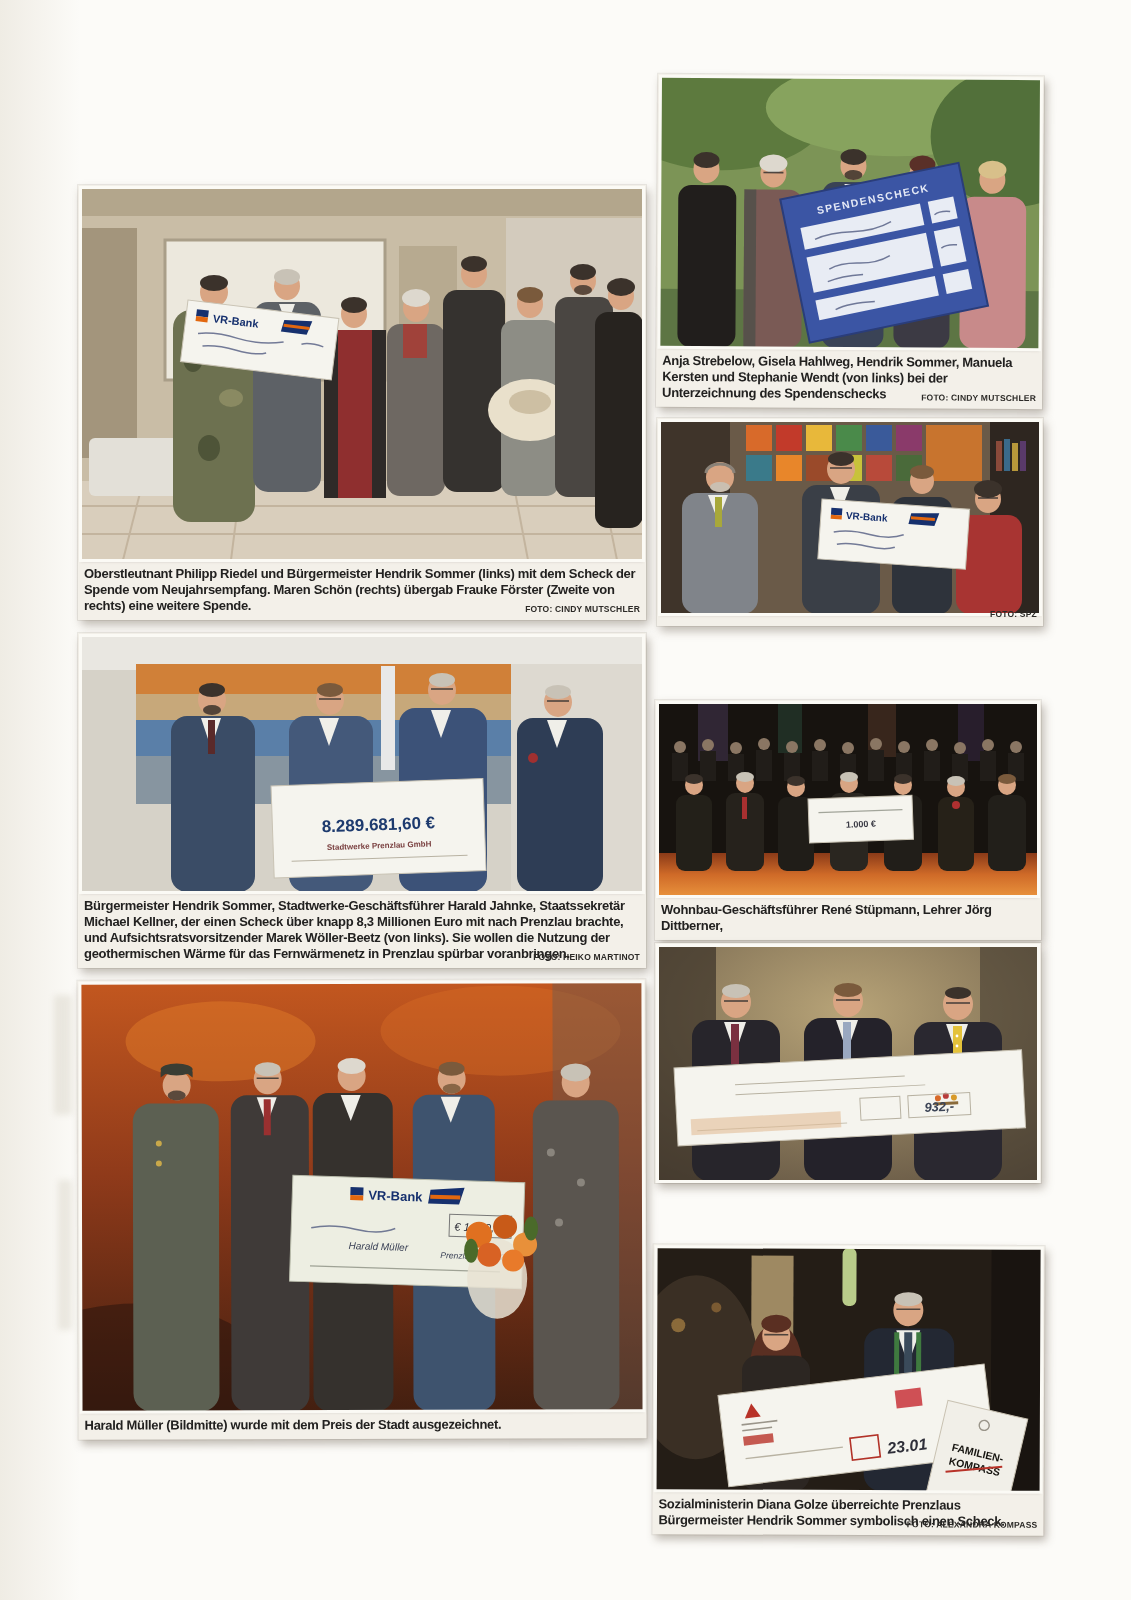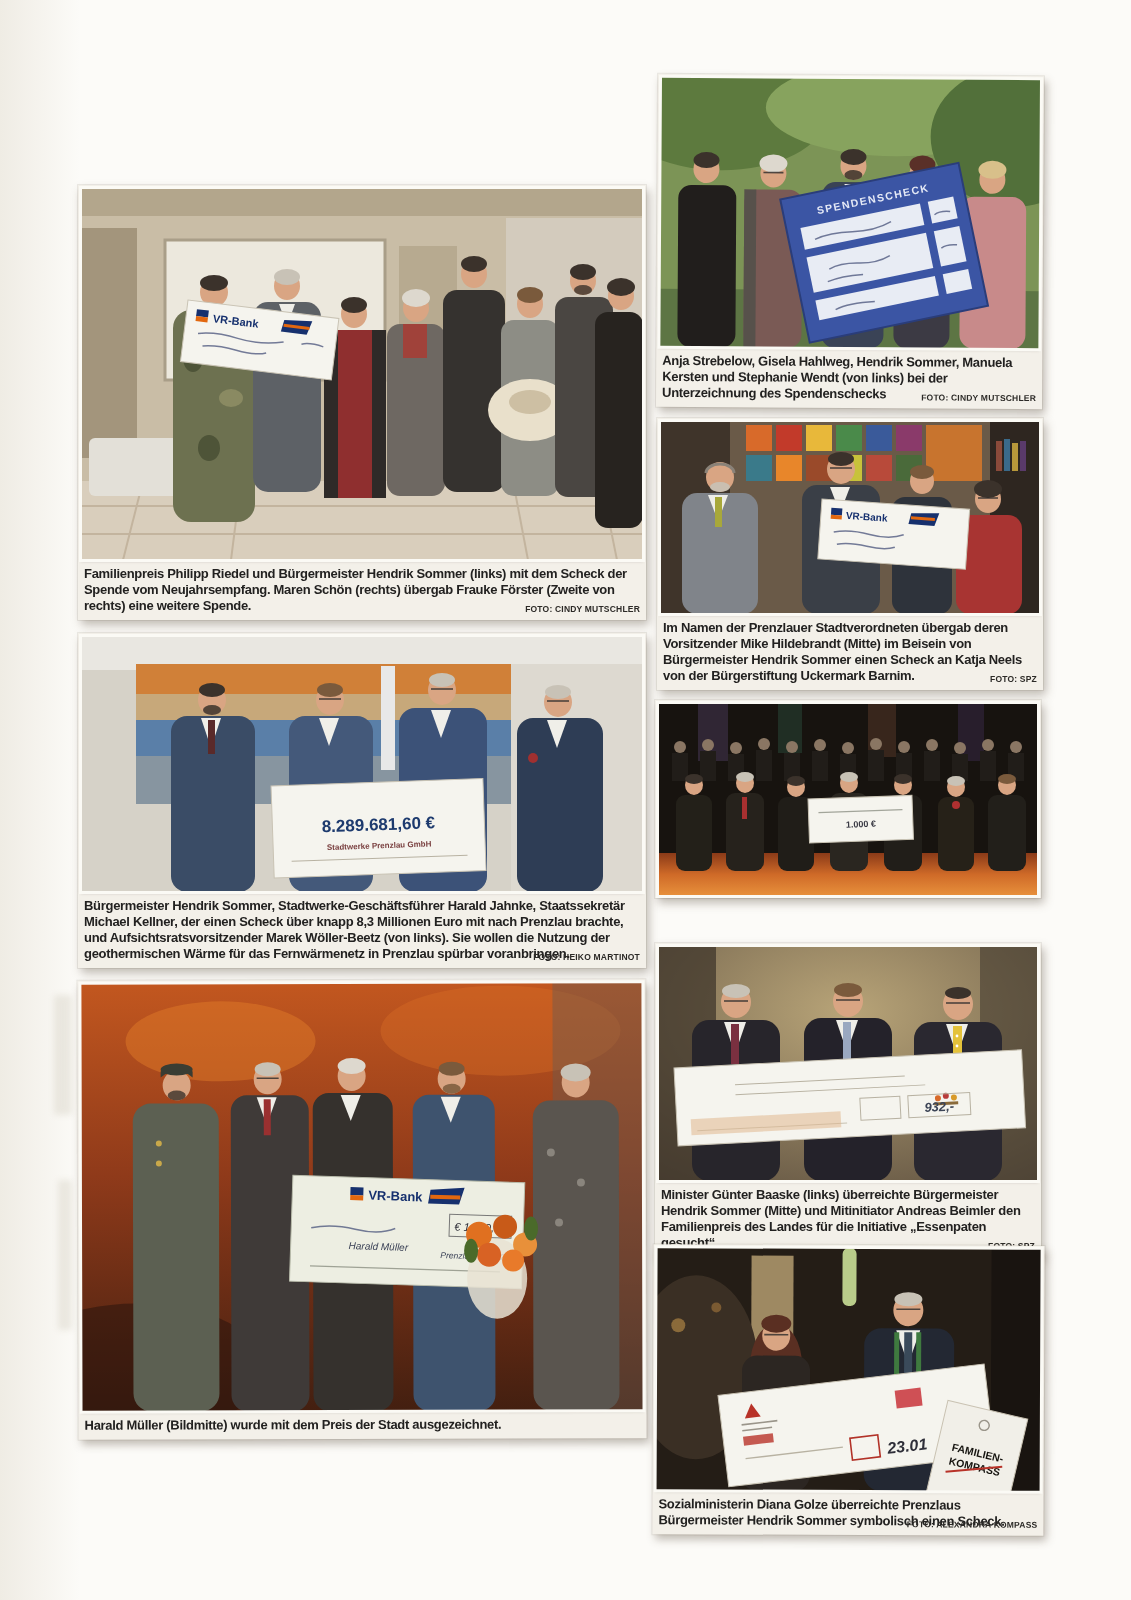--- a/index.html
+++ b/index.html
@@ -116,21 +116,21 @@
         <text class="cktext vrblue" x="27" y="19" font-size="11">VR-Bank</text>
         <polygon class="vrblue" points="98,8 126,6 122,20 96,20"></polygon>
           <rect class="vrorange" x="98" y="12" width="26" height="3"></rect>
       </g>
       <path class="scrib" d="M14 32 q18 -4 40 0 t46 -2"></path>
       <path class="scrib" d="M20 44 q14 -3 34 0 t30 -1"></path>
       <path class="scrib" d="M118 30 q8 -3 22 0" stroke="#8a3a3a"></path>
     </g>
   </svg>
   <figcaption class="cap">
-    <span>Familienpreis Philipp Riedel und Bürgermeister Hendrik Sommer (links) mit dem Scheck der Spende vom Neujahrsempfang. Maren Schön (rechts) übergab Frauke Förster (Zweite von rechts) eine weitere Spende.</span>
+    <span>Oberstleutnant Philipp Riedel und Bürgermeister Hendrik Sommer (links) mit dem Scheck der Spende vom Neujahrsempfang. Maren Schön (rechts) übergab Frauke Förster (Zweite von rechts) eine weitere Spende.</span>
     <span class="credit">FOTO: CINDY MUTSCHLER</span>
   </figcaption>
 </figure>
 
 <figure class="clip" style="left:78px;top:633px;width:562px;">
   <svg class="photo" style="height:256px" viewBox="0 0 562 256">
     <g>
       <rect width="562" height="256" fill="#d6d2c8"></rect>
       <rect width="562" height="34" fill="#e9e7e1"></rect>
       <rect x="55" y="28" width="375" height="30" fill="#d08038"></rect>
@@ -369,21 +369,20 @@
           <rect class="vrorange" x="10" y="15" width="11" height="4"></rect>
         <text class="cktext vrblue" x="25" y="18" font-size="10">VR-Bank</text>
         <polygon class="vrblue" points="90,8 118,6 114,19 88,19"></polygon>
           <rect class="vrorange" x="90" y="11" width="24" height="3"></rect>
       </g>
       <path class="scrib" d="M14 32 q16 -4 36 0 t34 -2"></path>
       <path class="scrib" d="M18 44 q12 -3 30 0 t28 -1"></path>
     </g>
   </svg>
   <figcaption class="cap">
-    <span>Im Namen der Prenzlauer Stadtverordneten übergab deren Vorsitzender Mike Hildebrandt (Mitte) im Beisein von Bürgermeister Hendrik Sommer einen Scheck an Katja Neels von der Bürgerstiftung Uckermark Barnim.</span>
     <span class="credit">FOTO: SPZ</span>
   </figcaption>
 </figure>
 
 <figure class="clip" style="left:655px;top:700px;width:380px;">
   <svg class="photo" style="height:193px" viewBox="0 0 380 193">
     <defs>
       <linearGradient id="warm" x1="0" y1="0" x2="0" y2="1">
         <stop offset="0" stop-color="#8a3a18"></stop>
           <stop offset=".5" stop-color="#cf6a28"></stop>
@@ -454,20 +453,24 @@
       <rect x="330" y="92" width="38" height="76" rx="9" fill="#221f1a"></rect>
       <ellipse class="skin" cx="349" cy="82" rx="9" ry="10"></ellipse>
         <ellipse class="hairBr" cx="349" cy="76" rx="9" ry="5"></ellipse>
     </g>
     <g transform="translate(150,96) rotate(-2)">
       <rect class="ck" width="104" height="44"></rect>
       <path class="scrib2" d="M10 14 h84"></path>
       <text class="cktext" x="52" y="30" font-size="9" fill="#3a3a44" text-anchor="middle">1.000 €</text>
     </g>
   </svg>
+  <figcaption class="cap">
+    <span>Wohnbau-Geschäftsführer René Stüpmann, Lehrer Jörg Dittberner,</span>
+    <span class="credit"></span>
+  </figcaption>
 </figure>
 
 <figure class="clip" style="left:655px;top:943px;width:380px;">
   <svg class="photo" style="height:235px" viewBox="0 0 380 235">
     <defs>
       <radialGradient id="g7" cx=".5" cy=".28" r=".9">
         <stop offset="0" stop-color="#b8a478"></stop>
           <stop offset="1" stop-color="#5f5140"></stop>
       </radialGradient>
     </defs>
@@ -509,24 +512,20 @@
         <circle cx="278" cy="44" r="3" fill="#d89a2a"></circle>
           <rect x="258" y="48" width="24" height="3" fill="#8a6a3a"></rect>
       </g>
       <rect x="184" y="40" width="40" height="22" fill="none" stroke="#b8b2a2"></rect>
       <rect x="232" y="40" width="62" height="22" fill="none" stroke="#b8b2a2"></rect>
       <text class="cktext" x="248" y="57" font-size="13" fill="#3c4456" font-style="italic">932,-</text>
       <line x1="20" y1="64" x2="170" y2="64" stroke="#c8c2b2" stroke-width="1"></line>
       <rect x="14" y="52" width="150" height="16" fill="#e0b890" opacity=".55"></rect>
     </g>
   </svg>
-  <figcaption class="cap">
-    <span>Minister Günter Baaske (links) überreichte Bürgermeister Hendrik Sommer (Mitte) und Mitinitiator Andreas Beimler den Familienpreis des Landes für die Initiative „Essenpaten gesucht“.</span>
-    <span class="credit">FOTO: SPZ</span>
-  </figcaption>
 </figure>
 
 <figure class="clip" style="left:653px;top:1245px;width:385px;transform:rotate(.25deg)">
   <svg class="photo" style="height:243px" viewBox="0 0 385 243">
     <g>
       <rect width="385" height="243" fill="#241d16"></rect>
       <rect x="95" y="8" width="42" height="132" fill="#c7ad7c" opacity=".75"></rect>
       <ellipse cx="40" cy="120" rx="62" ry="92" fill="#3a2f24"></ellipse>
       <circle cx="22" cy="78" r="7" fill="#8a6a3a"></circle>
         <circle cx="60" cy="60" r="5" fill="#7a5a32"></circle>

